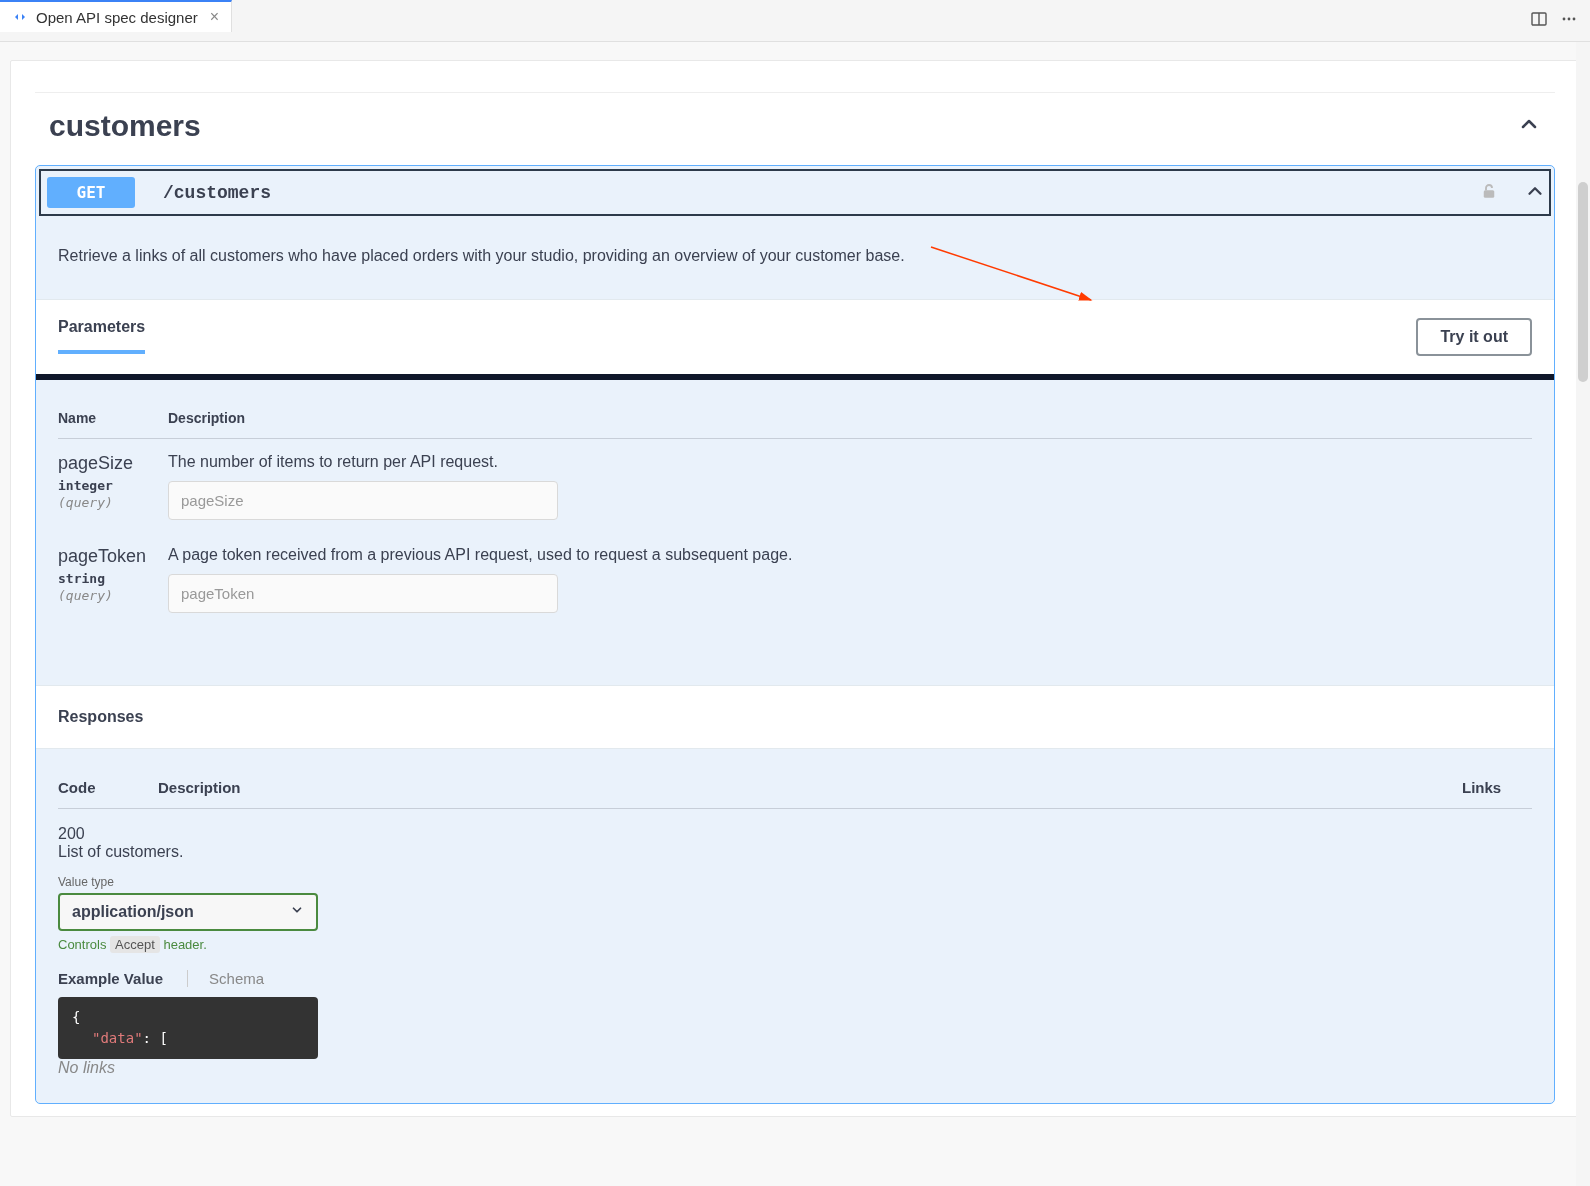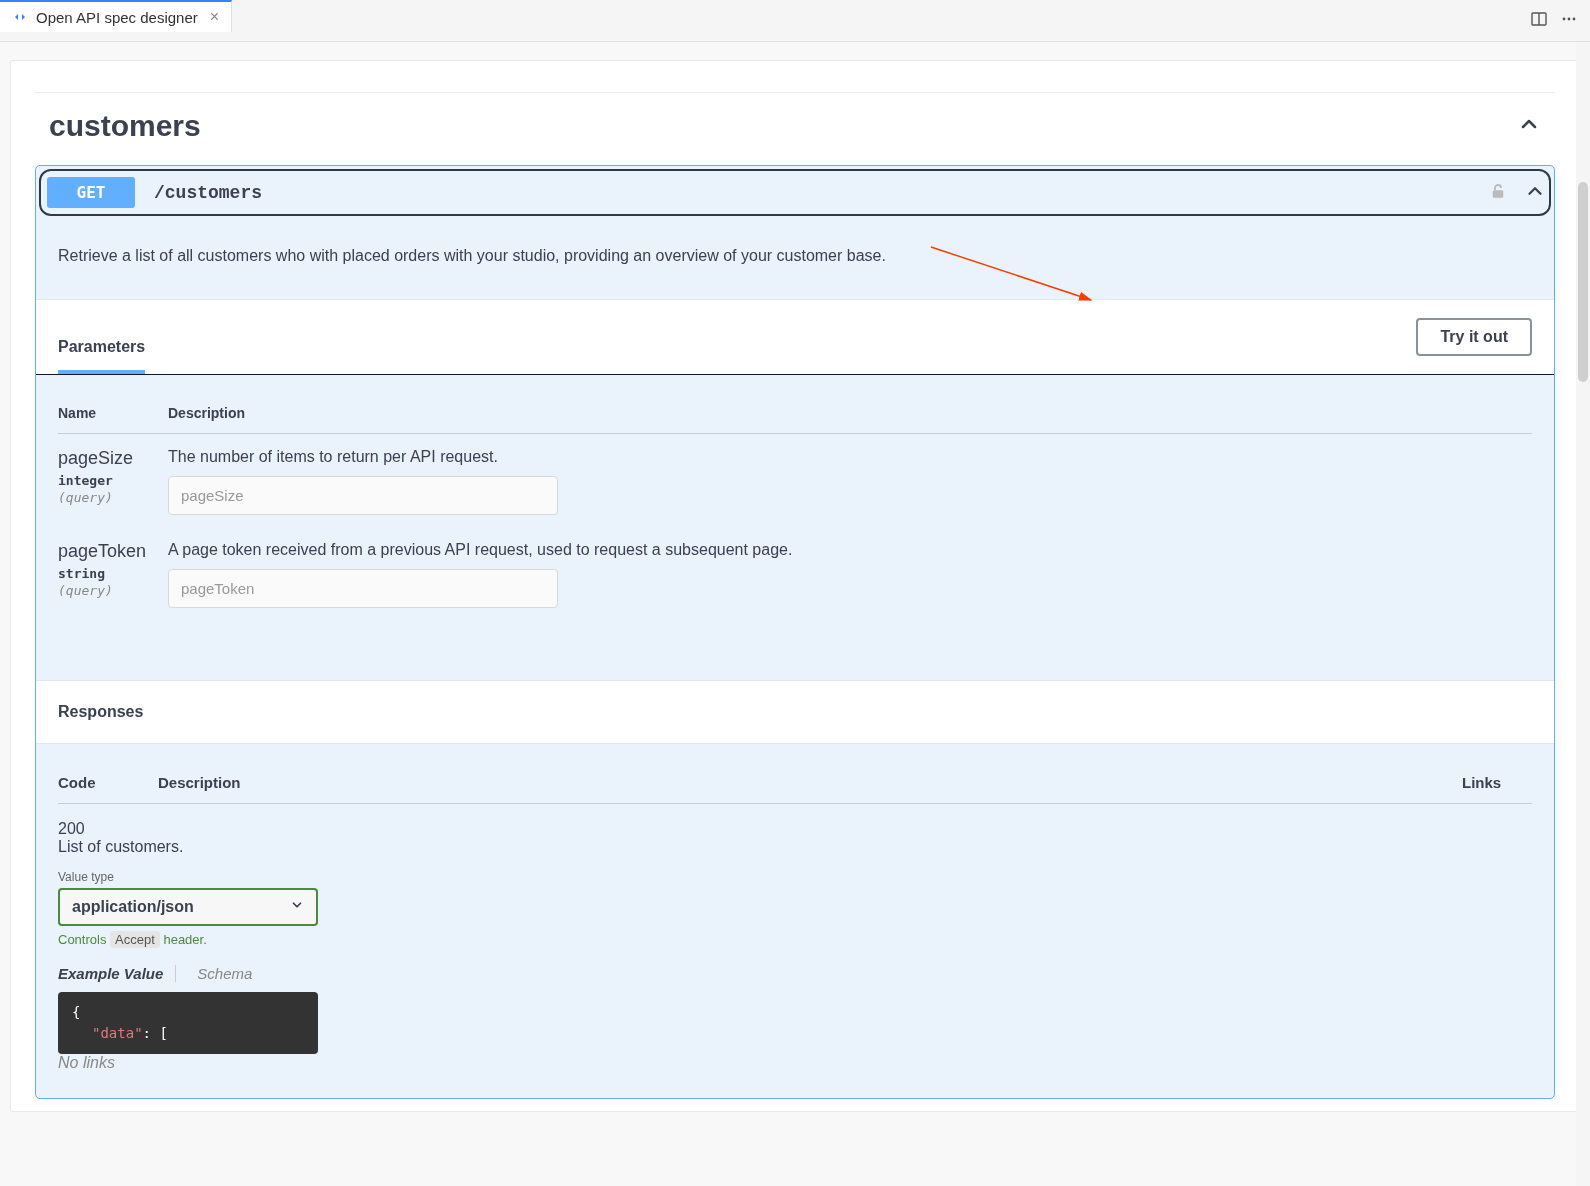--- a/index.html
+++ b/index.html
@@ -12,28 +12,28 @@
     .tab-actions { position: absolute; right: 12px; top: 0; height: 42px; display: flex; align-items: center; gap: 12px; }
     .tab-action-icon { color: #555; cursor: pointer; }
     
     .content-wrap { padding: 0 10px; }
     .content-card { background: #fff; border: 1px solid #e8e8e8; border-radius: 2px; margin-top: 18px; padding: 10px 0 0 0; }
     
     .group-header { display: flex; justify-content: space-between; align-items: center; padding: 16px 38px 22px 38px; }
     .group-title { font-size: 30px; font-weight: 700; color: #3b4151; }
     
     .op-block { margin: 0 24px 12px 24px; border: 1px solid #61affe; border-radius: 5px; background: #eaf2fb; overflow: hidden; }
-    .op-summary { display: flex; align-items: center; padding: 6px 3px 6px 6px; border: 2px solid #2d3a4a; border-radius: 12px; margin: 3px; gap: 7px; }
+    .op-summary { display: flex; align-items: center; padding: 6px 3px 6px 6px; border: 2px solid #2d3a4a; border-radius: 0; margin: 3px; gap: 16px; }
     .method-badge { background: #61affe; color: #fff; font-weight: 700; font-size: 16px; padding: 6px 0; width: 88px; text-align: center; border-radius: 3px; font-family: "SFMono-Regular", Consolas, monospace; }
     .path-text { font-family: "SFMono-Regular", Consolas, "Liberation Mono", Menlo, monospace; font-size: 18px; font-weight: 700; color: #3b4151; margin-left: 12px; flex: 1; }
     .lock-icon { color: #aaa; margin-right: 10px; }
     
     .op-description { padding: 28px 22px 34px 22px; font-size: 16px; color: #3b4151; }
     
-    .section-bar { background: #fff; padding: 18px 22px; display: flex; justify-content: space-between; align-items: flex-end; border-top: 1px solid #e2e9ee; border-bottom: 1px solid #0f172a; }
+    .section-bar { background: #fff; padding: 18px 22px; display: flex; justify-content: space-between; align-items: flex-start; border-top: 1px solid #e2e9ee; border-bottom: 6px solid #0f172a; }
     .section-tabs { display: flex; }
     .section-tab { font-size: 16px; font-weight: 700; color: #3b4151; padding-bottom: 14px; margin-bottom: -18px; border-bottom: 4px solid #61affe; }
     .try-btn { border: 2px solid #8a9299; background: #fff; color: #3b4151; font-size: 16px; font-weight: 700; padding: 8px 22px; border-radius: 4px; cursor: pointer; }
     
     .params-table { padding: 18px 22px 60px 22px; }
     .table-header { display: flex; border-bottom: 1px solid rgba(59,65,81,0.2); padding: 12px 0; }
     .th-name { width: 110px; font-size: 14px; font-weight: 700; color: #3b4151; }
     .th-desc { font-size: 14px; font-weight: 700; color: #3b4151; }
     .param-row { display: flex; padding: 14px 0 12px 0; align-items: flex-start; }
     .param-left { width: 110px; }
@@ -53,21 +53,21 @@
     .rth-desc { flex: 1; font-size: 15px; font-weight: 700; }
     .rth-links { width: 70px; font-size: 15px; font-weight: 700; text-align: left; }
     .resp-row { display: flex; padding: 16px 0 8px 0; align-items: flex-start; flex-direction: column; }
     .resp-code { width: 100px; font-size: 16px; color: #3b4151; }
     .resp-desc-col { flex: 1; }
     .resp-desc-text { font-size: 16px; margin-bottom: 14px; }
     .media-label { font-size: 12px; color: #666; margin-bottom: 4px; }
     .media-select { display: flex; align-items: center; justify-content: space-between; border: 2px solid #4a8a3f; border-radius: 4px; padding: 8px 12px; width: 260px; font-size: 16px; font-weight: 700; background: #f7f7f7; }
     .controls-text { font-size: 13px; color: #4a8a3f; margin-top: 6px; }
     .controls-text .accept-badge { background: #e5e5e5; color: #555; padding: 1px 5px; border-radius: 3px; font-weight: 400; }
-    .example-tabs { display: flex; gap: 12px; margin-top: 18px; font-size: 15px; font-style: italic; }
+    .example-tabs { display: flex; gap: 24px; margin-top: 18px; font-size: 15px; }
     .ex-tab-active { font-weight: 700; color: #3b4151; }
     .ex-tab { color: #888; border-left: 1px solid #ccc; padding-left: 21px; }
     .code-block { background: #333; color: #fff; border-radius: 4px; padding: 10px 14px; margin-top: 10px; font-family: "SFMono-Regular", Consolas, monospace; font-size: 14px; line-height: 1.5; }
     .json-brace { color: #fff; }
     .json-key { color: #e07a7a; padding-left: 20px; }
     .resp-links { width: 70px; font-style: italic; color: #888; font-size: 16px; }
     
     .annotation-arrow { position: absolute; pointer-events: none; }
     .scrollbar-track { position: fixed; right: 0; top: 42px; width: 14px; height: calc(100% - 42px); background: #f5f5f5; }
     .scrollbar-thumb { position: absolute; left: 2px; top: 140px; width: 10px; height: 200px; background: #cfcfcf; border-radius: 5px; }
@@ -125,21 +125,21 @@
               <path d="M8 11 V8 a4 4 0 0 1 8 0" fill="none" stroke="#bbb" stroke-width="2.5"></path>
             </svg>
         </span>
         <span>
           <svg width="22" height="22" viewBox="0 0 24 24" fill="none" stroke="#3b4151" stroke-width="2.5" stroke-linecap="round" stroke-linejoin="round">
               <polyline points="6 15 12 9 18 15"></polyline>
             </svg>
         </span>
       </div>
 
-      <div class="op-description">Retrieve a list of all customers who with placed orders with your studio, providing an overview of your customer base.</div>
+      <div class="op-description">Retrieve a links of all customers who have placed orders with your studio, providing an overview of your customer base.</div>
 
       <div class="section-bar" style="position:relative;">
         <div class="section-tabs">
           <div class="section-tab">Parameters</div>
         </div>
         <button class="try-btn">Try it out</button>
         <svg class="annotation-arrow" style="left:890px; top:-58px;" width="180" height="70" viewBox="0 0 180 70">
           <defs>
               <marker id="arrh" markerWidth="10" markerHeight="10" refX="8" refY="3" orient="auto">
                 <path d="M0,0 L0,6 L9,3 z" fill="#ff3b00"></path>

